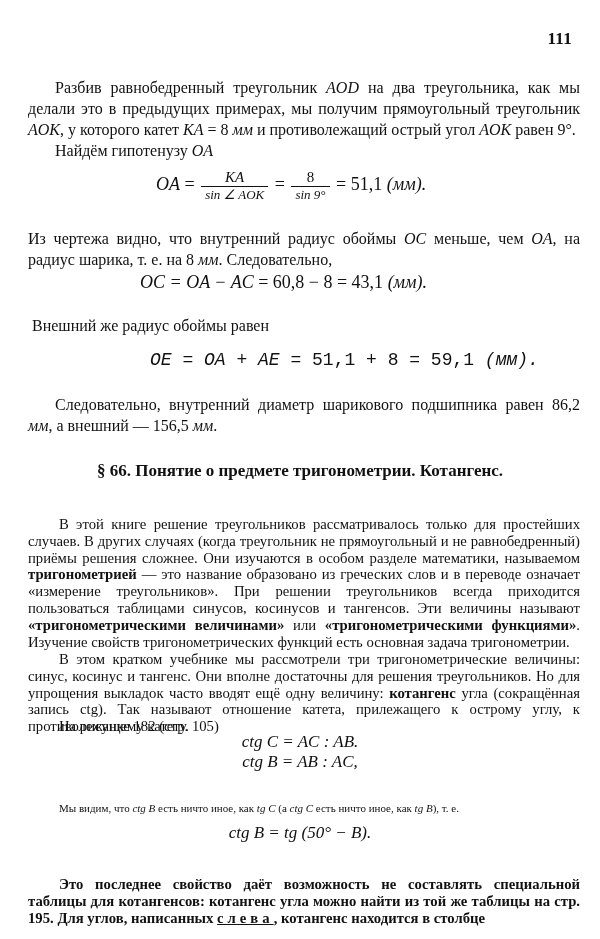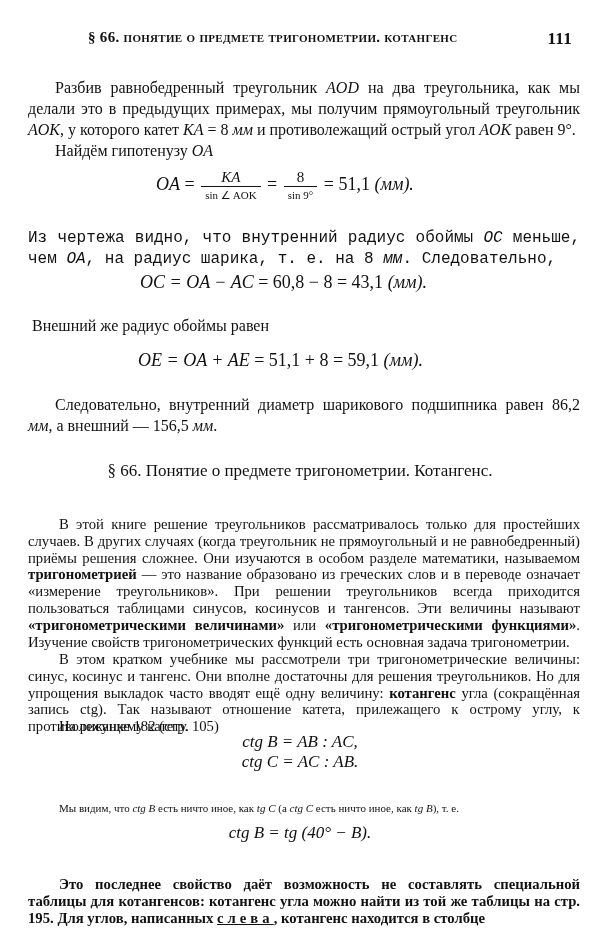--- a/index.html
+++ b/index.html
@@ -9,59 +9,58 @@
   .header { top:29px; left:88px; width:498px; font-size:15px; font-weight:bold; letter-spacing:0.3px; }
   .header .runhead { font-variant:small-caps; }
   .header .pgnum { position:absolute; right:14px; top:0; font-size:17px;margin-left:20px; }
   .p { font-size:16px; line-height:21px; text-align:justify; }
   .p .ind { display:inline-block; width:27px; }
   .i { font-style:italic; }
   .b { font-weight:bold; }
   .eq { font-size:18px; font-family:"Liberation Serif", serif; white-space:nowrap; }
   .frac { display:inline-block; vertical-align:middle; text-align:center; margin:0 2px; }
   .frac .num { display:block; font-size:15px; border-bottom:1px solid #111; padding:0 4px; line-height:18px; }
-  .frac .den { display:block; font-size:11px; line-height:16px; padding:0 4px; }
-  .title { font-size:17px; font-weight:normal; top:461px; left:0; width:600px; text-align:center; }
+  .frac .den { display:block; font-size:13px; line-height:16px; padding:0 4px;font-style:italic; }
+  .title { font-size:17px; font-weight:bold; top:461px; left:0; width:600px; text-align:center; }
   .sm { font-size:14.7px; line-height:16.8px; text-align:justify;margin-top:16px; }
   .sm .ind { display:inline-block; width:31px; }
   .spaced { letter-spacing:4px;text-decoration:underline; }
 </style>
 </head>
 <body>
 
 <div class="abs header">
-  <span class="runhead">§ 66. понятие о предмете тригонометрии. котангенс</span>
   <span class="pgnum">111</span>
 </div>
 
 <div class="abs p" style="top:77px; left:28px; width:552px;">
   <span class="ind"></span><span>Разбив равнобедренный треугольник </span><span class="i">AOD</span><span> на два треугольника, как мы делали это в предыдущих примерах, мы получим прямоугольный треугольник </span><span class="i">AOK</span><span>, у которого катет </span><span class="i">KA</span><span> = 8 </span><span class="i">мм</span><span> и противолежащий острый угол </span><span class="i">AOK</span><span> равен 9°.</span>
 </div>
 
 <div class="abs p" style="top:140px; left:28px; width:552px;">
   <span class="ind"></span><span>Найдём гипотенузу </span><span class="i">OA</span>
 </div>
 
 <div class="abs eq" style="top:168px; left:156px;">
   <span class="i">OA</span><span> = </span><span class="frac"><span class="num i">KA</span><span class="den">sin ∠ AOK</span></span><span> = </span><span class="frac"><span class="num">8</span><span class="den">sin 9°</span></span><span> = 51,1 </span><span class="i">(мм).</span>
 </div>
 
-<div class="abs p" style="top:228px; left:28px; width:552px;font-family:Liberation Mono, monospace;">
+<div class="abs p" style="top:228px; left:28px; width:552px;">
   <span>Из чертежа видно, что внутренний радиус обоймы </span><span class="i">OC</span><span> меньше, чем </span><span class="i">OA</span><span>, на радиус шарика, т. е. на 8 </span><span class="i">мм</span><span>. Следовательно,</span>
 </div>
 
 <div class="abs eq" style="top:272px; left:140px;">
   <span class="i">OC = OA − AC</span><span> = 60,8 − 8 = 43,1 </span><span class="i">(мм).</span>
 </div>
 
 <div class="abs p" style="top:315px; left:32px; width:552px;">
   <span>Внешний же радиус обоймы равен</span>
 </div>
 
-<div class="abs eq" style="top:350px; left:138px;">
+<div class="abs eq" style="top:350px; left:150px;font-family:Liberation Mono, monospace;">
   <span class="i">OE = OA + AE</span><span> = 51,1 + 8 = 59,1 </span><span class="i">(мм).</span>
 </div>
 
 <div class="abs p" style="top:394px; left:28px; width:552px;">
   <span class="ind"></span><span>Следовательно, внутренний диаметр шарикового подшипника равен 86,2 </span><span class="i">мм</span><span>, а внешний — 156,5 </span><span class="i">мм</span><span>.</span>
 </div>
 
 <div class="abs title">§ 66. Понятие о предмете тригонометрии. Котангенс.</div>
 
 <div class="abs sm" style="top:500px; left:28px; width:552px;">
@@ -70,25 +69,25 @@
 
 <div class="abs sm" style="top:635px; left:28px; width:552px;">
   <span class="ind"></span><span>В этом кратком учебнике мы рассмотрели три тригонометрические величины: синус, косинус и тангенс. Они вполне достаточны для решения треугольников. Но для упрощения выкладок часто вводят ещё одну величину: </span><span class="b">котангенс</span><span> угла (сокращённая запись ctg). Так называют отношение катета, прилежащего к острому углу, к противолежащему катету.</span>
 </div>
 
 <div class="abs sm" style="top:702px; left:28px; width:552px;">
   <span class="ind"></span><span>На рисунке 182 (стр. 105)</span>
 </div>
 
 <div class="abs" style="top:732px; left:0; width:600px; text-align:center; font-size:17px; line-height:20px;">
+  <div class="i">ctg C = AC : AB.</div>
   <div class="i">ctg B = AB : AC,</div>
-  <div class="i">ctg C = AC : AB.</div>
 </div>
 
 <div class="abs sm" style="top:783px; left:28px; width:552px; font-size:11px; line-height:18px;">
   <span class="ind"></span><span>Мы видим, что </span><span class="i">ctg B</span><span> есть ничто иное, как </span><span class="i">tg C</span><span> (а </span><span class="i">ctg C</span><span> есть ничто иное, как </span><span class="i">tg B</span><span>), т. е.</span>
 </div>
 
-<div class="abs i" style="top:823px; left:0; width:600px; text-align:center; font-size:17px;">ctg B = tg (40° − B).</div>
+<div class="abs i" style="top:823px; left:0; width:600px; text-align:center; font-size:17px;">ctg B = tg (50° − B).</div>
 
 <div class="abs sm" style="top:860px; left:28px; width:552px; font-weight:bold;">
   <span class="ind"></span><span>Это последнее свойство даёт возможность не составлять специальной таблицы для котангенсов: котангенс угла можно найти из той же таблицы на стр. 195. Для углов, написанных </span><span class="spaced">слева</span><span>, котангенс находится в столбце</span>
 </div>
 
 </body></html>

